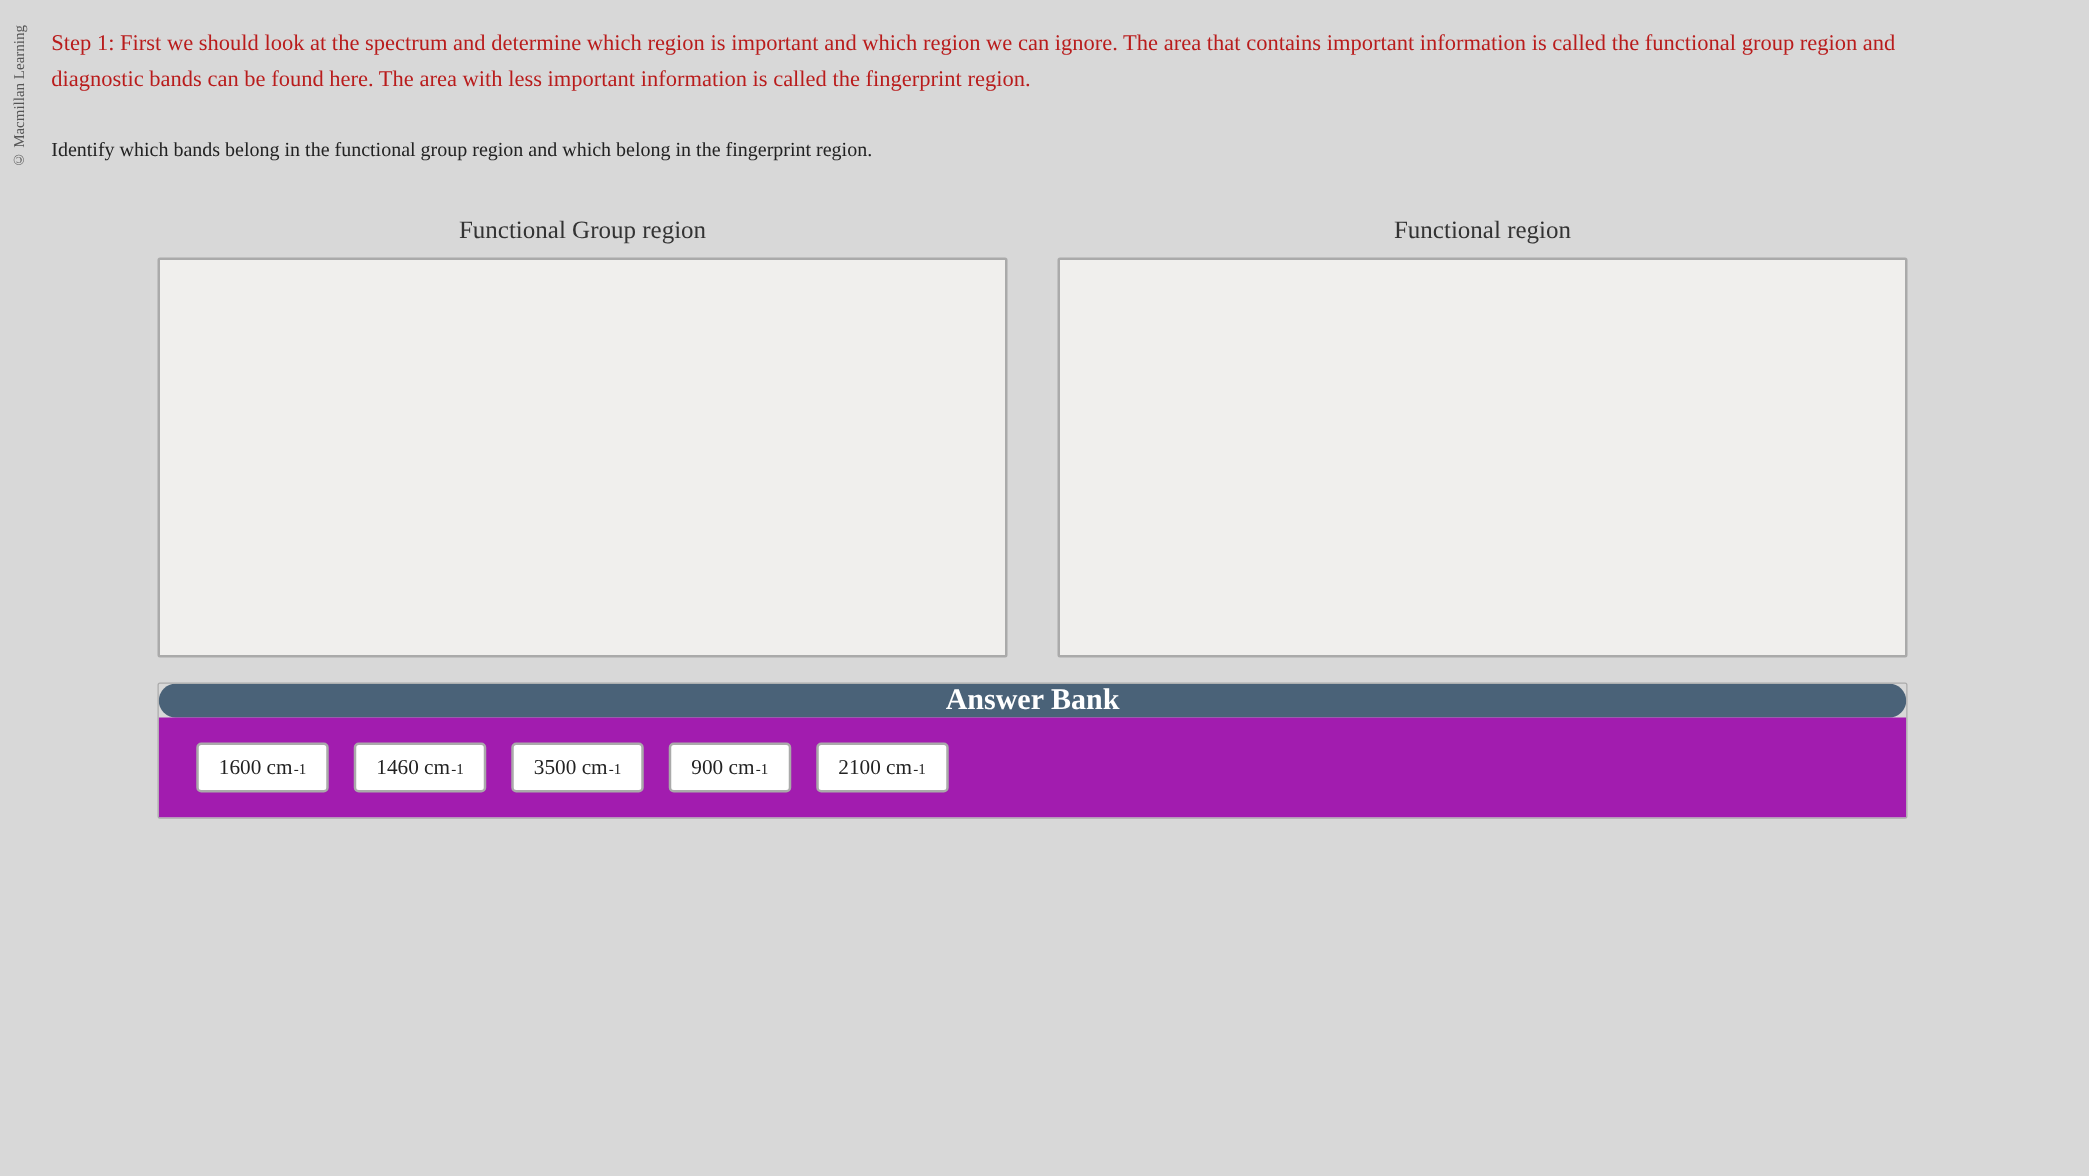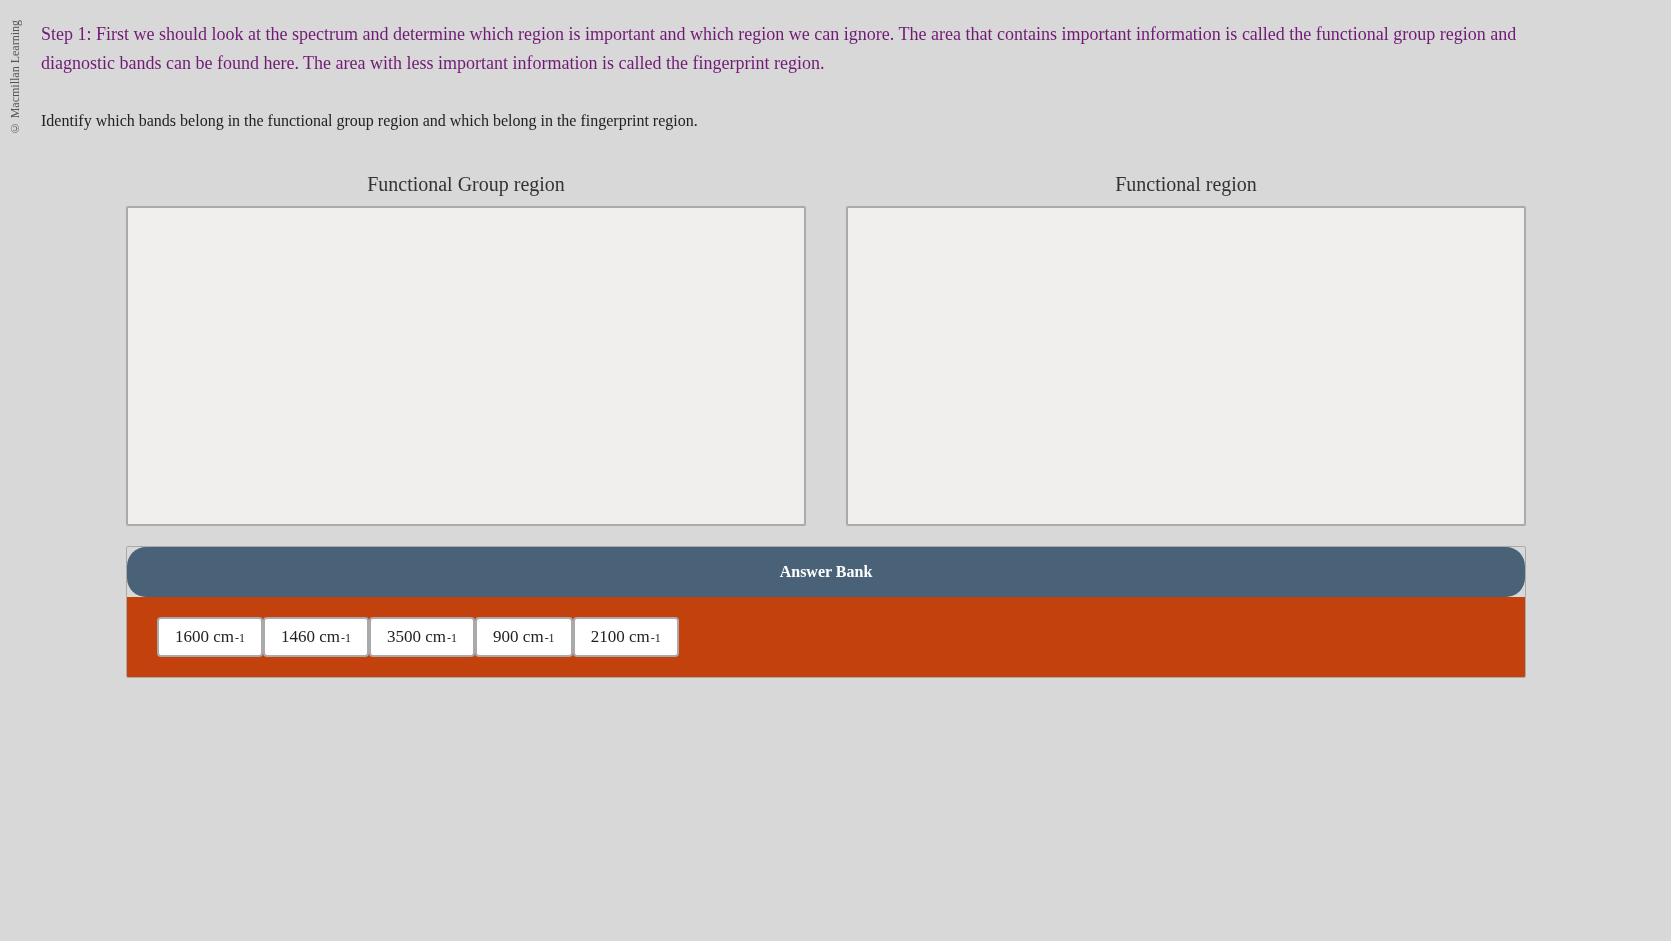--- a/index.html
+++ b/index.html
@@ -29,21 +29,21 @@
     }
 
     .main-content {
       flex: 1;
       padding: 20px 60px 40px 10px;
     }
 
     .instructions {
       font-size: 18px;
       line-height: 1.6;
-      color: #701a75;
+      color: #b91c1c;
       margin-bottom: 30px;
       max-width: 1550px;
     }
 
     .identify-text {
       font-size: 16px;
       line-height: 1.6;
       color: #222;
       margin-bottom: 40px;
     }
@@ -84,30 +84,31 @@
       margin: 0 auto;
       border: 1px solid #aaa;
       border-radius: 2px;
       overflow: hidden;
     }
 
     .answer-bank-header {
       background-color: #4a6278;
       color: white;
       text-align: center;
-      font-size: 16px;
+      font-size: 24px;
       font-weight: bold;
-      padding: 16px;
+      padding: 0;
       border-radius: 19px;
     }
 
     .answer-bank-body {
-      background-color: #c2410c;
+      background-color: #a21caf;
       padding: 20px 30px;
       display: flex;
+      gap: 20px;
       align-items: center;
       flex-wrap: wrap;
       min-height: 80px;
     }
 
     .answer-chip {
       border: 2px solid #aaa;
       background-color: white;
       border-radius: 4px;
       padding: 8px 16px;

